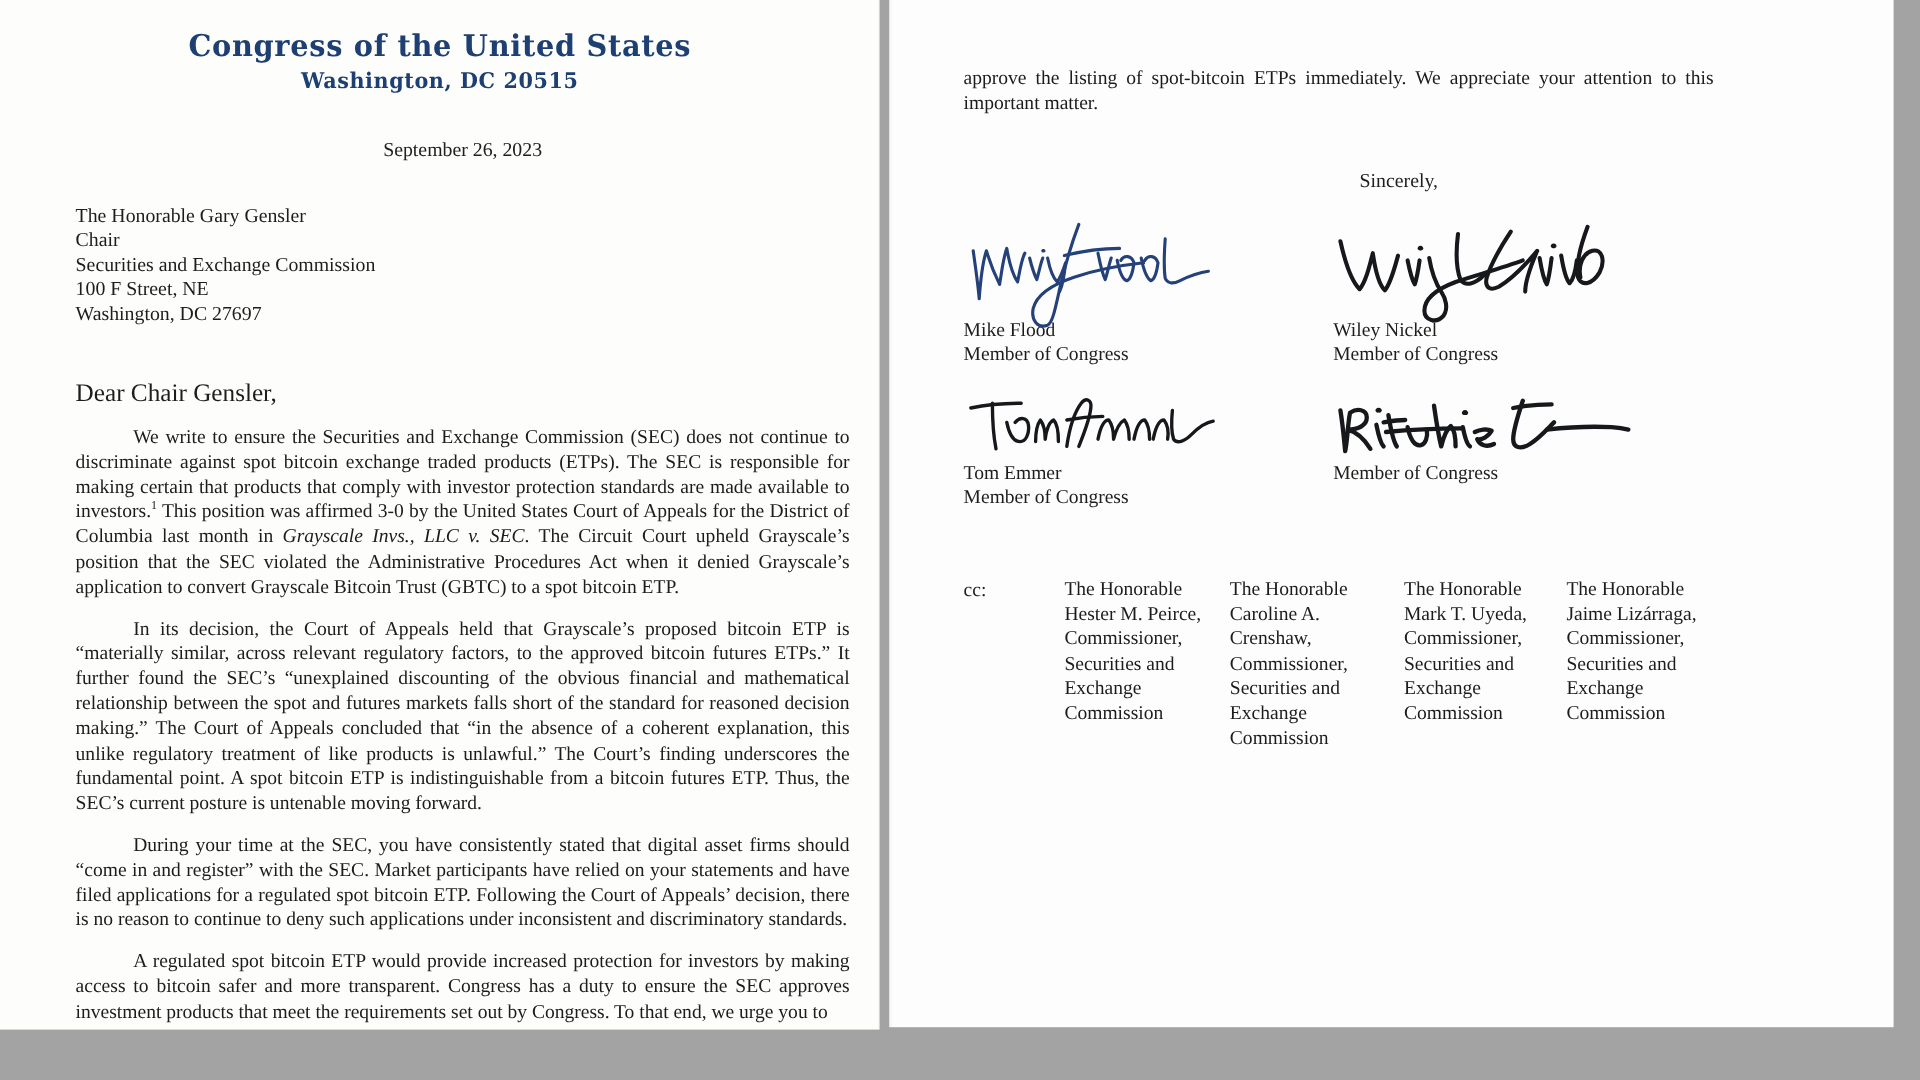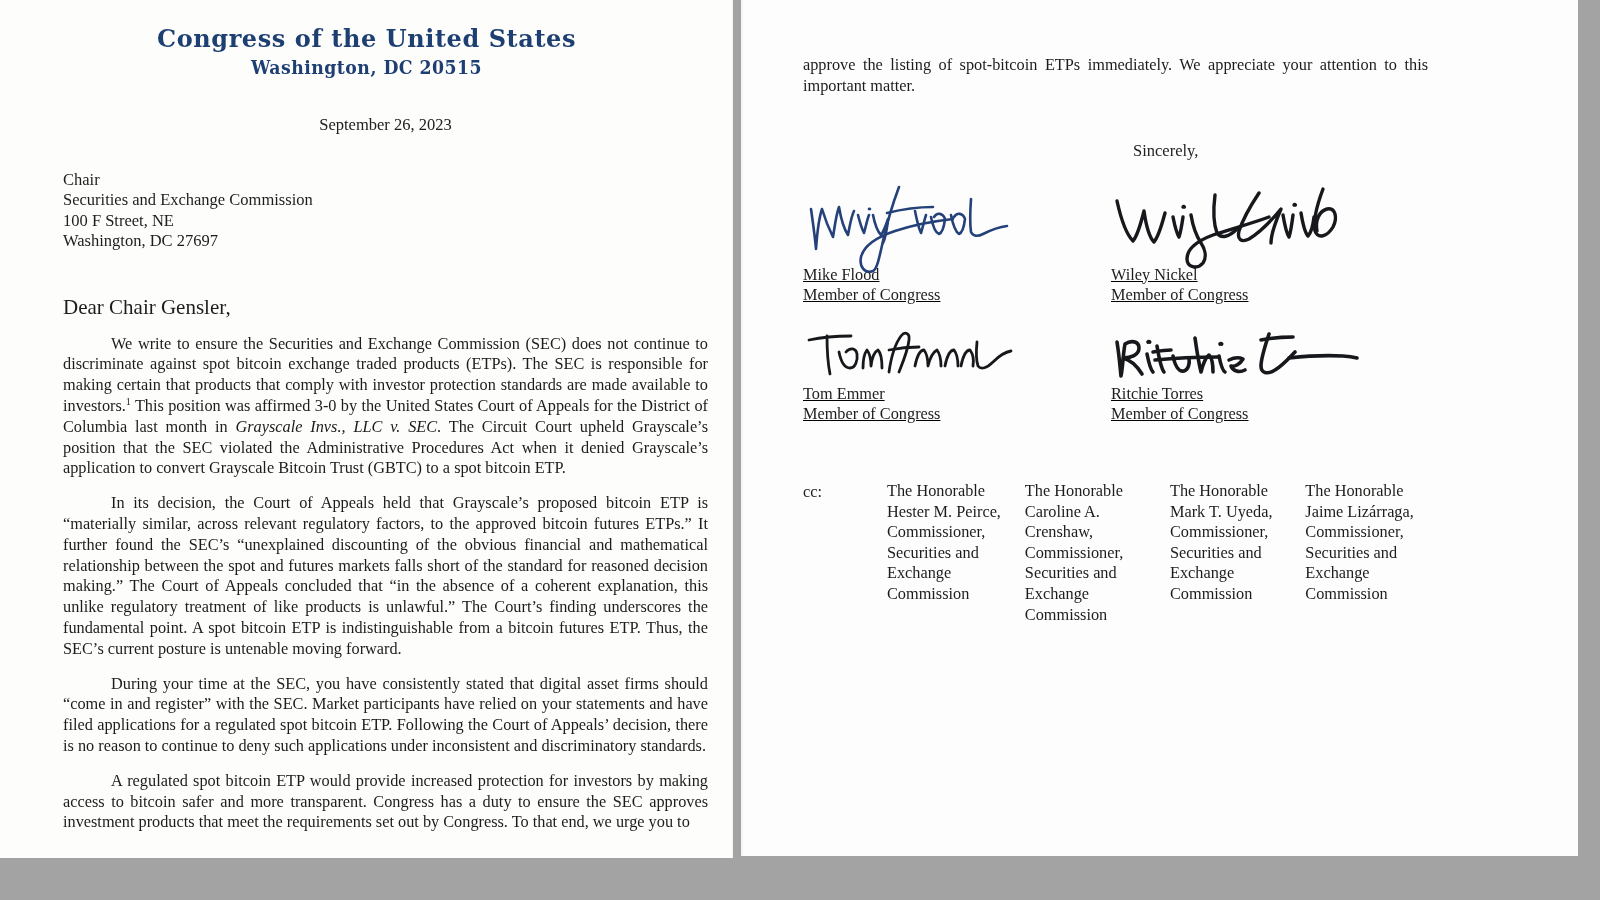--- a/index.html
+++ b/index.html
@@ -135,21 +135,20 @@
     font-size: 16.5px;
     color: #1d1d1c;
   }
 
   
   .sig-grid {
     margin-top: 18px;
     display: grid;
     grid-template-columns: 308px 1fr;
     row-gap: 22px;
-    text-decoration: underline;
   }
   .sig-cell { position: relative; }
   .sig-ink {
     height: 86px;
     position: relative;
     overflow: visible;
   }
   .sig-ink svg { display: block; }
   .sig-name {
     font-size: 16.3px;
@@ -211,20 +210,21 @@
     <div class="letterhead">
       <div class="letterhead-line1">Congress of the United States</div>
       <div class="letterhead-line2">Washington, DC 20515</div>
     </div>
 
     <div class="lp-body">
 
       <div class="date-line">September 26, 2023</div>
 
       <div class="addressee">
+        <div>The Honorable Gary Gensler</div>
         <div>Chair</div>
         <div>Securities and Exchange Commission</div>
         <div>100 F Street, NE</div>
         <div>Washington, DC 27697</div>
       </div>
 
       <div class="salutation">Dear Chair Gensler,</div>
 
       <div class="para"><span>We write to ensure the Securities and Exchange Commission (SEC) does not continue to discriminate against spot bitcoin exchange traded products (ETPs). The SEC is responsible for making certain that products that comply with investor protection standards are made available to investors.</span><sup>1</sup><span> This position was affirmed 3-0 by the United States Court of Appeals for the District of Columbia last month in </span><i>Grayscale Invs., LLC v. SEC</i><span>. The Circuit Court upheld Grayscale’s position that the SEC violated the Administrative Procedures Act when it denied Grayscale’s application to convert Grayscale Bitcoin Trust (GBTC) to a spot bitcoin ETP.</span></div>
       <div class="para"><span>In its decision, the Court of Appeals held that Grayscale’s proposed bitcoin ETP is “materially similar, across relevant regulatory factors, to the approved bitcoin futures ETPs.” It further found the SEC’s “unexplained discounting of the obvious financial and mathematical relationship between the spot and futures markets falls short of the standard for reasoned decision making.” The Court of Appeals concluded that “in the absence of a coherent explanation, this unlike regulatory treatment of like products is unlawful.” The Court’s finding underscores the fundamental point. A spot bitcoin ETP is indistinguishable from a bitcoin futures ETP. Thus, the SEC’s current posture is untenable moving forward.</span></div>
@@ -313,21 +313,20 @@
               <path d="M84 10 C86 24, 88 36, 90 44 C92 36, 94 30, 98 27 C101 30, 102 37, 102 44"></path>
               <path d="M108 28 C110 38, 112 43, 114 44"></path>
               <path d="M109 16 C109.5 15.4, 110.2 15.4, 110.7 16"></path>
               <path d="M118 32 C122 30, 128 29, 132 31 C129 36, 124 39, 120 38 C122 43, 128 45, 134 42"></path>
               <path d="M44 32 C64 30, 88 29, 108 29"></path>
               <path d="M158 6 C154 18, 150 30, 150 38 C150 45, 156 47, 164 42 C172 37, 178 30, 184 24"></path>
               <path d="M150 12 C160 10, 172 9, 182 9"></path>
               <path d="M178 30 C196 28, 214 27, 232 28 C238 28.4, 242 29, 246 30"></path>
             </svg>
           </div>
-          <div class="sig-name">Ritchie Torres</div>
           <div class="sig-title">Member of Congress</div>
         </div>
 
       </div>
 
       <div class="cc-block">
         <div class="cc-label">cc:</div>
         <div class="cc-list">
           <div class="cc-item">The Honorable Hester M. Peirce, Commissioner, Securities and Exchange Commission</div>
           <div class="cc-item">The Honorable Caroline A. Crenshaw, Commissioner, Securities and Exchange Commission</div>

